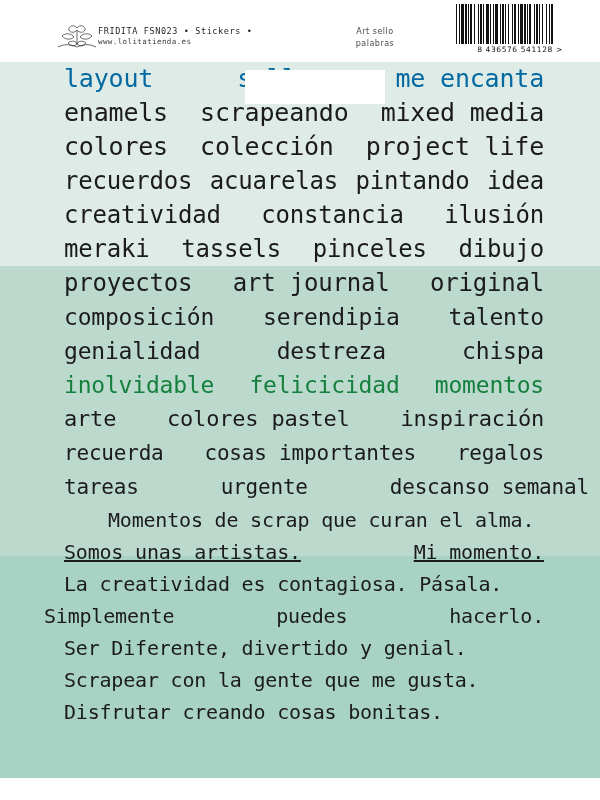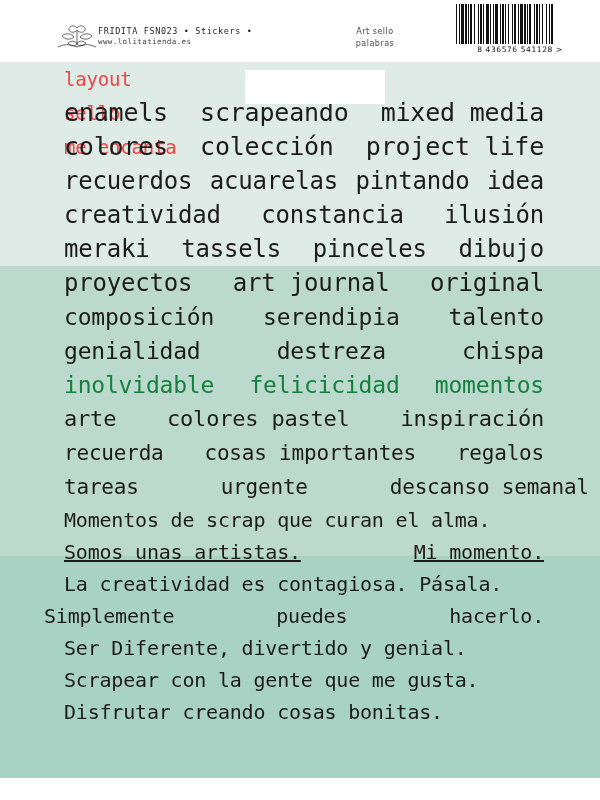--- a/index.html
+++ b/index.html
@@ -206,21 +206,21 @@
           <rect x="97" y="0" width="2" height="40" fill="#111"></rect>
         </svg>
       <div class="barcode-num">
         <span>8 436576 541128</span>
         <span>&gt;</span>
       </div>
     </div>
   </div>
 
   <div class="rows" id="rows">
-      <div class="row" style="font-size: 19px; height: 34px; line-height: 34px; color: #ef4444; flex-direction: column;">
+      <div class="row" style="font-size: 25px; height: 34px; line-height: 34px; color: #0369a1;">
         <span class="w">layout</span>
         <span class="gap"></span>
         <span class="w">sello</span>
         <span class="gap"></span>
         <span class="w">me encanta</span>
       </div>
       <div class="row" style="font-size: 25px; height: 34px; line-height: 34px; color: rgb(27, 27, 27);">
         <span class="w">enamels</span>
         <span class="gap"></span>
         <span class="w">scrapeando</span>
@@ -301,21 +301,21 @@
         <span class="gap"></span>
         <span class="w">regalos</span>
       </div>
       <div class="row" style="font-size: 21px; height: 34px; line-height: 34px; color: rgb(27, 27, 27); gap: 36px;">
         <span class="w">tareas</span>
         <span class="gap"></span>
         <span class="w">urgente</span>
         <span class="gap"></span>
         <span class="w">descanso semanal</span>
       </div>
-      <div class="row" style="font-size: 20px; height: 32px; line-height: 32px; color: rgb(27, 27, 27); justify-content: flex-start;">
+      <div class="row" style="font-size: 20px; height: 32px; line-height: 32px; color: rgb(27, 27, 27); justify-content: flex-start; margin-left: 44px;">
         <span class="w">Momentos de scrap que curan el alma.</span>
       </div>
       <div class="row" style="font-size: 20px; height: 32px; line-height: 32px; color: rgb(27, 27, 27); text-decoration: underline;">
         <span class="w">Somos unas artistas.</span>
         <span class="gap"></span>
         <span class="w">Mi momento.</span>
       </div>
       <div class="row" style="font-size: 20px; height: 32px; line-height: 32px; color: rgb(27, 27, 27); justify-content: flex-start;">
         <span class="w">La creatividad es contagiosa. Pásala.</span>
       </div>

